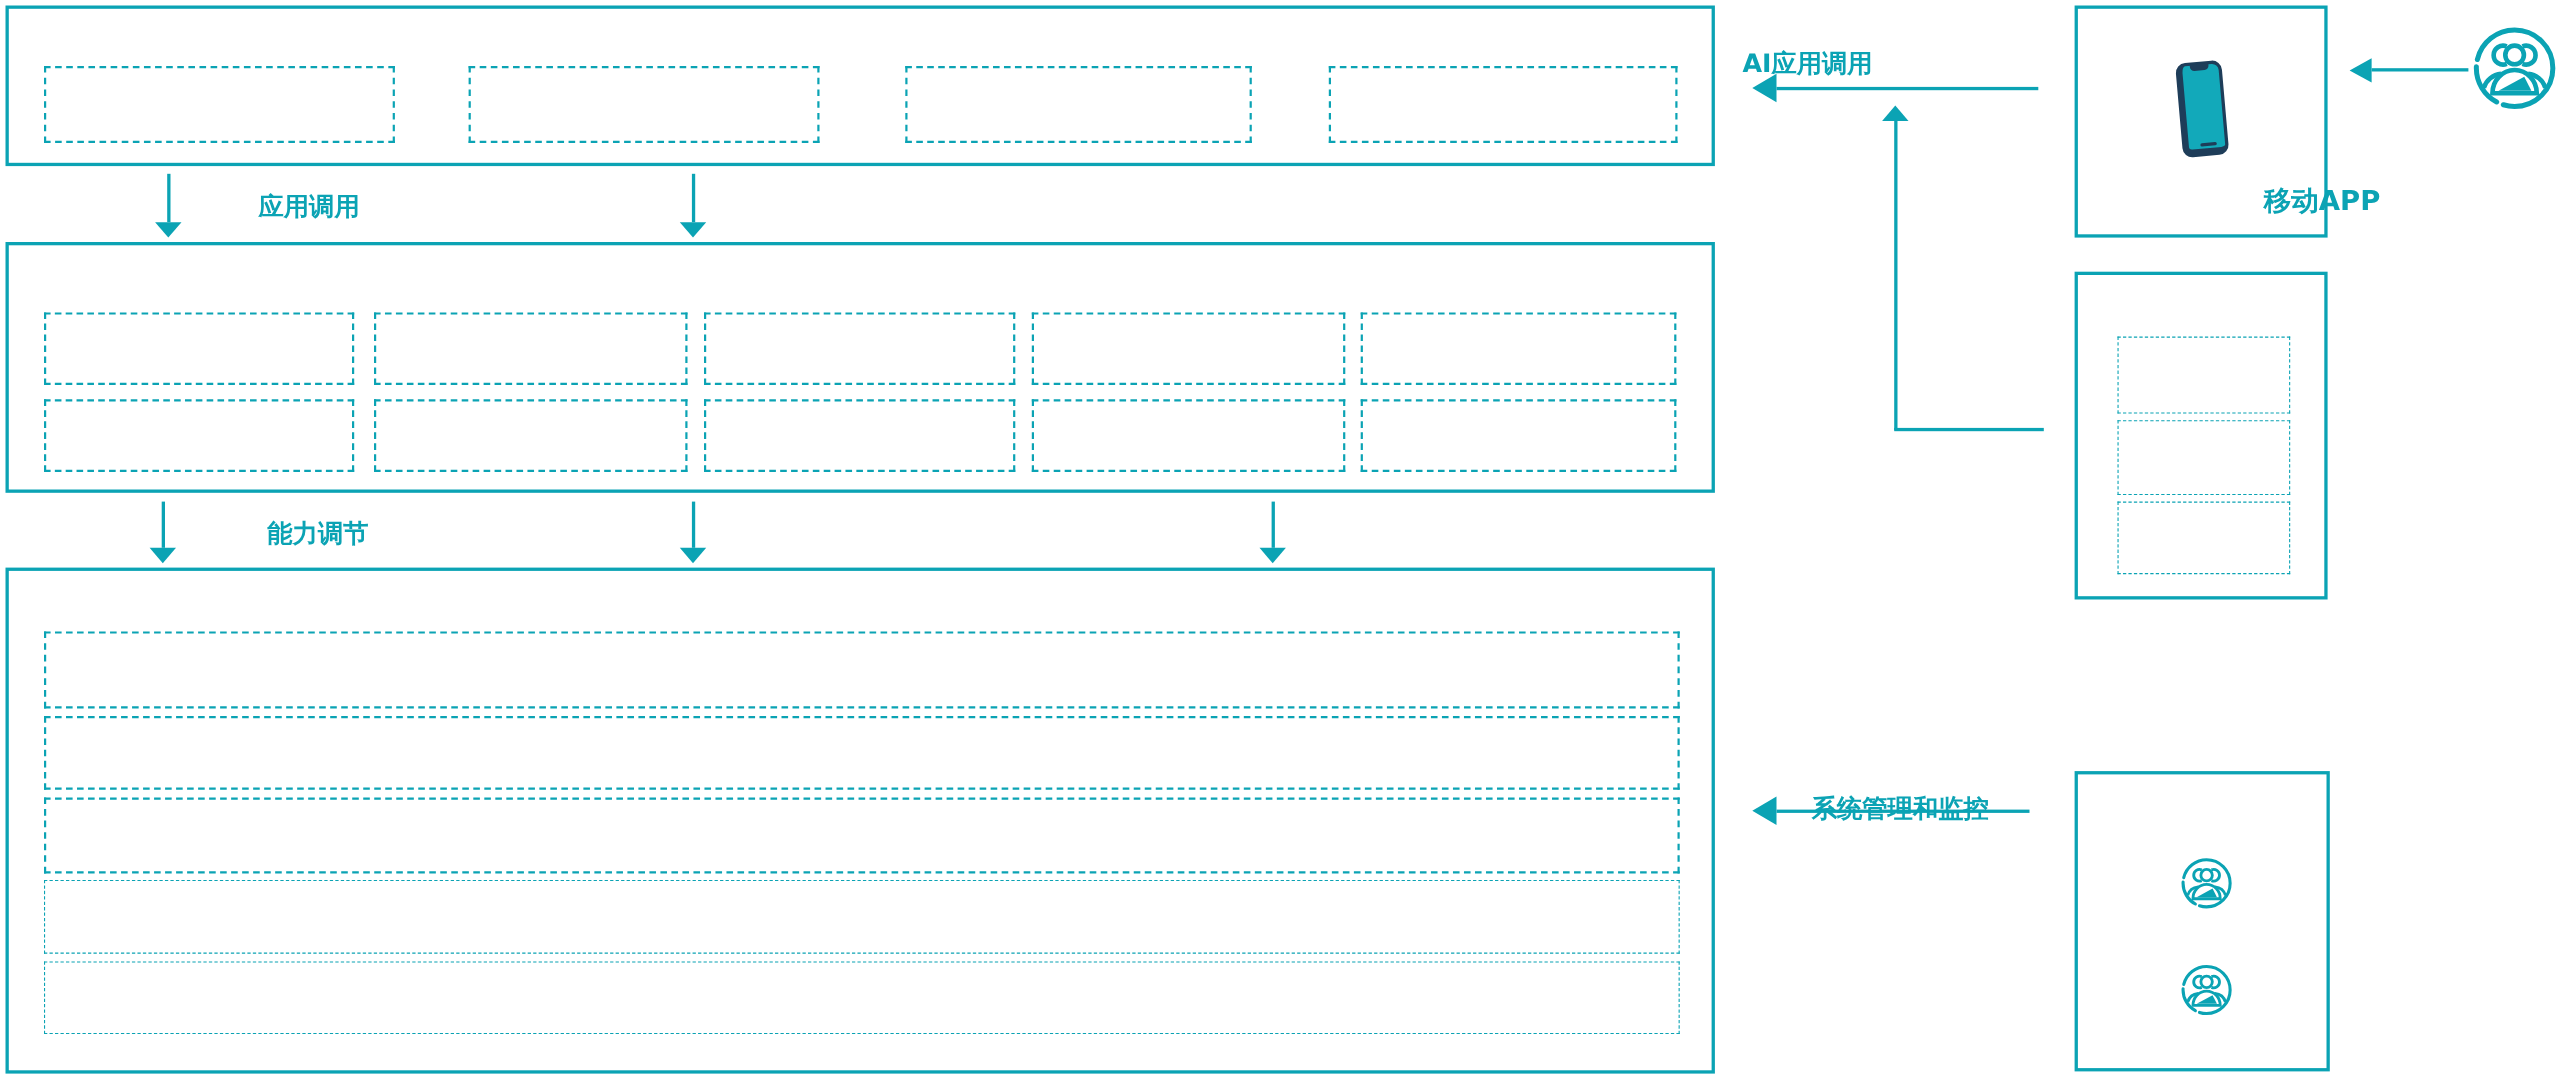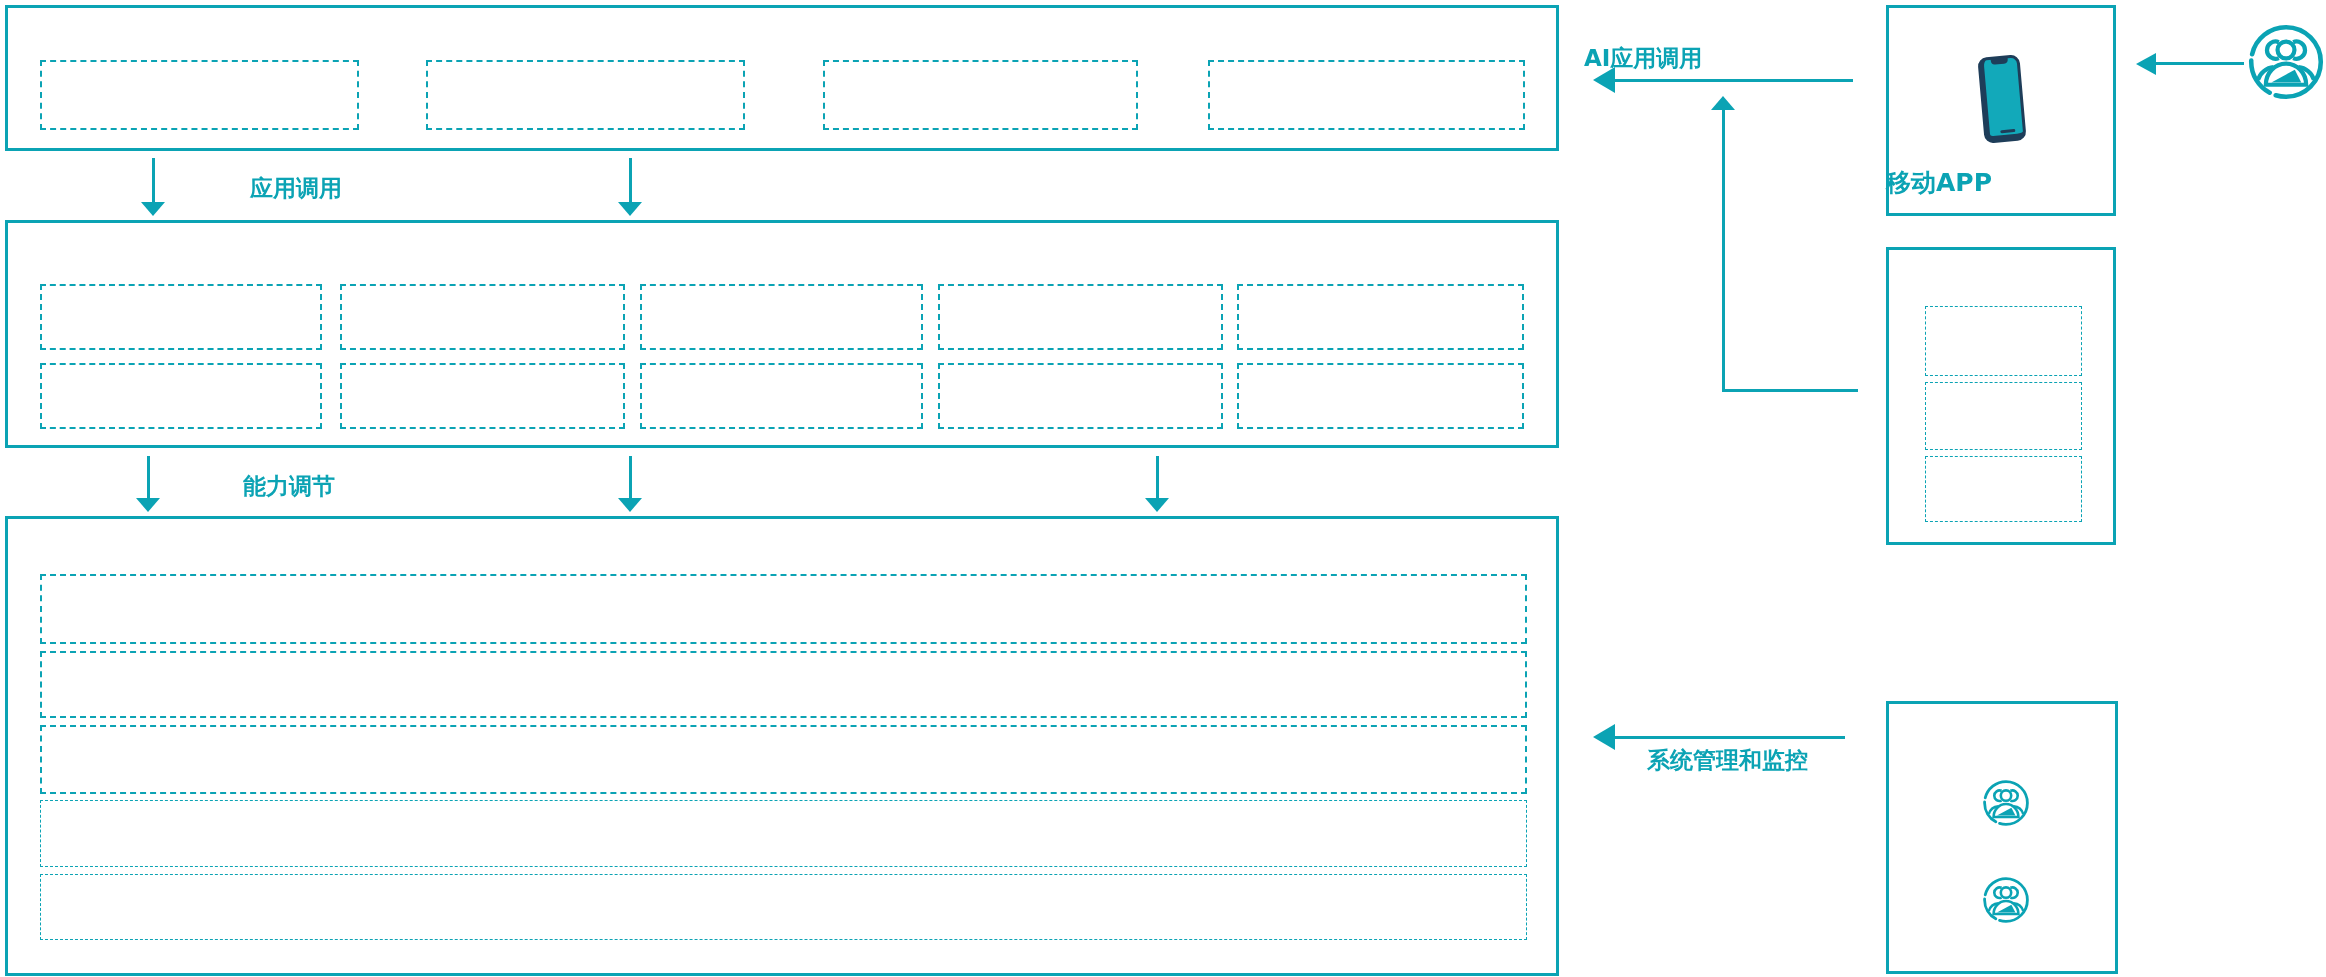--- a/index.html
+++ b/index.html
@@ -23,21 +23,21 @@
     border-top:14px solid var(--teal);}
   .head-up{position:absolute;width:0;height:0;
     border-left:12px solid transparent;border-right:12px solid transparent;
     border-bottom:14px solid var(--teal);}
   .head-left{position:absolute;width:0;height:0;
     border-top:13px solid transparent;border-bottom:13px solid transparent;
     border-right:22px solid var(--teal);}
   .head-left.sm{border-top-width:11px;border-bottom-width:11px;border-right-width:20px;}
   .lbl{position:absolute;font-weight:bold;font-size:23px;line-height:26px;
     color:var(--teal);white-space:nowrap;}
-  .lbl.center{text-align:left;}
+  .lbl.center{text-align:right;margin-left:48px;}
   
   .phone{position:absolute;left:1981px;top:56px;width:42px;height:86px;
     background:var(--screen);
     border-style:solid;border-color:var(--navy);
     border-width:3px 3px 7px 6px;border-radius:9px;
     transform:rotate(-5deg);box-sizing:border-box;}
   .phone .notch{position:absolute;left:50%;top:-1px;transform:translateX(-58%);
     width:17px;height:6px;background:var(--navy);border-radius:0 0 4px 4px;}
   .phone .homebar{position:absolute;left:55%;bottom:2px;transform:translateX(-50%);
     width:15px;height:3px;background:var(--navy);border-radius:2px;}
@@ -86,21 +86,21 @@
     <div class="dbox" style="left:32px;top:132px;width:1487px;height:67px"></div>
     <div class="dbox" style="left:32px;top:206px;width:1487px;height:69px"></div>
     <div class="dbox thin" style="left:32px;top:281px;width:1487px;height:67px"></div>
     <div class="dbox thin" style="left:32px;top:355px;width:1487px;height:66px"></div>
   </div>
 
   <div class="shaft-v" style="left:152px;top:158px;height:44px"></div>
   <div class="head-down" style="left:141px;top:202px"></div>
   <div class="shaft-v" style="left:629px;top:158px;height:44px"></div>
   <div class="head-down" style="left:618px;top:202px"></div>
-  <div class="lbl" style="left:250px;top:175px">应用调用</div>
+  <div class="lbl" style="left:235px;top:175px">应用调用</div>
 
   <div class="shaft-v" style="left:147px;top:456px;height:42px"></div>
   <div class="head-down" style="left:136px;top:498px"></div>
   <div class="shaft-v" style="left:629px;top:456px;height:42px"></div>
   <div class="head-down" style="left:618px;top:498px"></div>
   <div class="shaft-v" style="left:1156px;top:456px;height:42px"></div>
   <div class="head-down" style="left:1145px;top:498px"></div>
   <div class="lbl" style="left:243px;top:473px">能力调节</div>
 
   <div class="panel" style="left:1886px;top:5px;width:230px;height:211px"></div>
@@ -134,15 +134,15 @@
   <div class="shaft-h" style="left:1722px;top:389px;width:136px"></div>
 
   <div class="head-left sm" style="left:2136px;top:53px"></div>
   <div class="shaft-h" style="left:2156px;top:62px;width:88px"></div>
   <svg class="gicon" style="left:2247px;top:23px" width="78" height="78" viewBox="0 0 48 48">
     <use href="#gicon"></use>
   </svg>
 
   <div class="head-left" style="left:1593px;top:724px"></div>
   <div class="shaft-h" style="left:1615px;top:736px;width:230px"></div>
-  <div class="lbl" style="left:1647px;top:747px">系统管理和监控</div>
+  <div class="lbl" style="left:1647px;top:723px">系统管理和监控</div>
 
 </div>
 
 </body></html>

